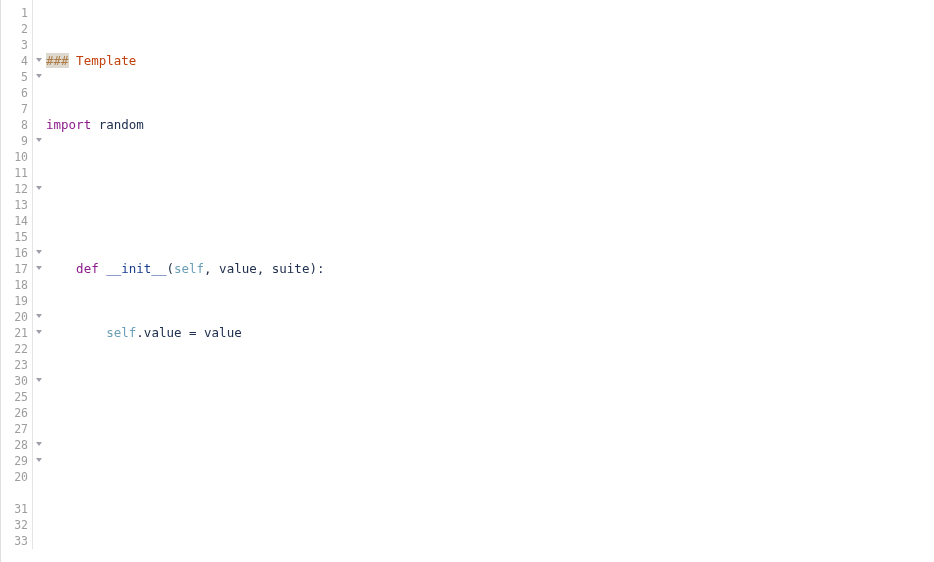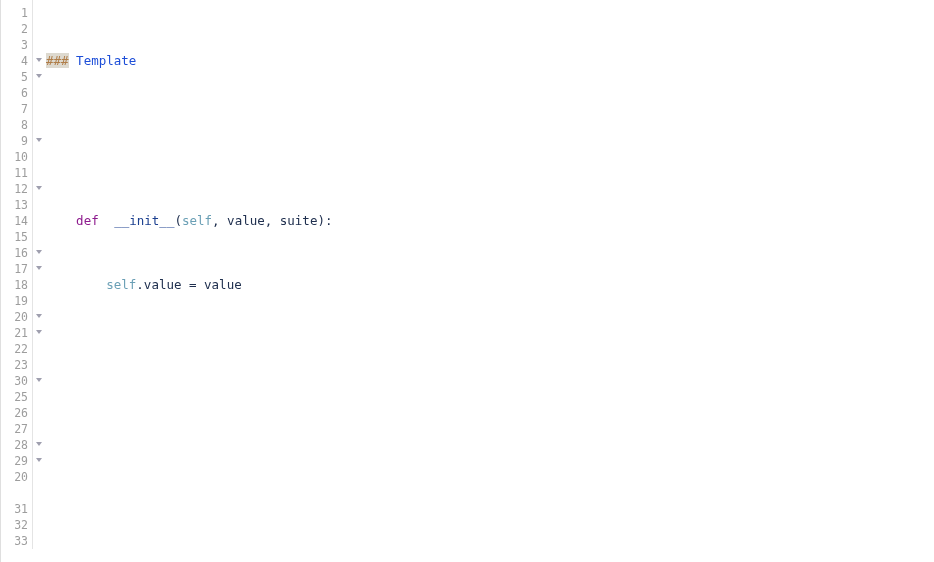--- a/index.html
+++ b/index.html
@@ -66,26 +66,26 @@
     box-sizing:border-box;
     font-size:12.5px;
     line-height:16px;
     white-space:pre;
     color:#21222c;
     overflow:hidden;
   }
   .code .row{height:16px;line-height:16px;white-space:pre;}
 
   
-  .cmt      {color:#1d4ed8;}
+  .cmt      {color:#c2410c;}
   .cmt-hi   {color:#b07d48;background:#ddd9cf;}
   .kw       {color:#8d1a8d;}
   .def      {color:#8d1a8d;}
   .cls      {color:#3f6e8c;}
-  .fn       {color:#1b3f8f;margin-left:8px;}
+  .fn       {color:#1b3f8f;}
   .selfk    {color:#6a9fb5;margin-top:21px;}
   .id       {color:#20304f;}
   .punct    {color:#20304f;}
 </style>
 </head>
 <body>
 
 <div class="editor">
 
   <div class="gutter">
@@ -159,20 +159,21 @@
     <div class="fr">&nbsp;</div>
     <div class="fr">&nbsp;</div>
     <div class="fr">&nbsp;</div>
     <div class="fr">&nbsp;</div>
   </div>
 
   <div class="code">
 
     <div class="row"><span class="cmt-hi">###</span><span class="cmt"> Template</span></div>
 
+    <div class="row"><span class="kw">import</span><span class="id"> random</span></div>
 
     <div class="row">&nbsp;</div>
 
 
     <div class="row">    <span class="def">def</span><span class="fn"> __init__</span><span class="punct">(</span><span class="selfk">self</span><span class="id">, value, suite</span><span class="punct">):</span></div>
 
     <div class="row">        <span class="selfk">self</span><span class="id">.value = value</span></div>
 
 
     <div class="row">&nbsp;</div>

